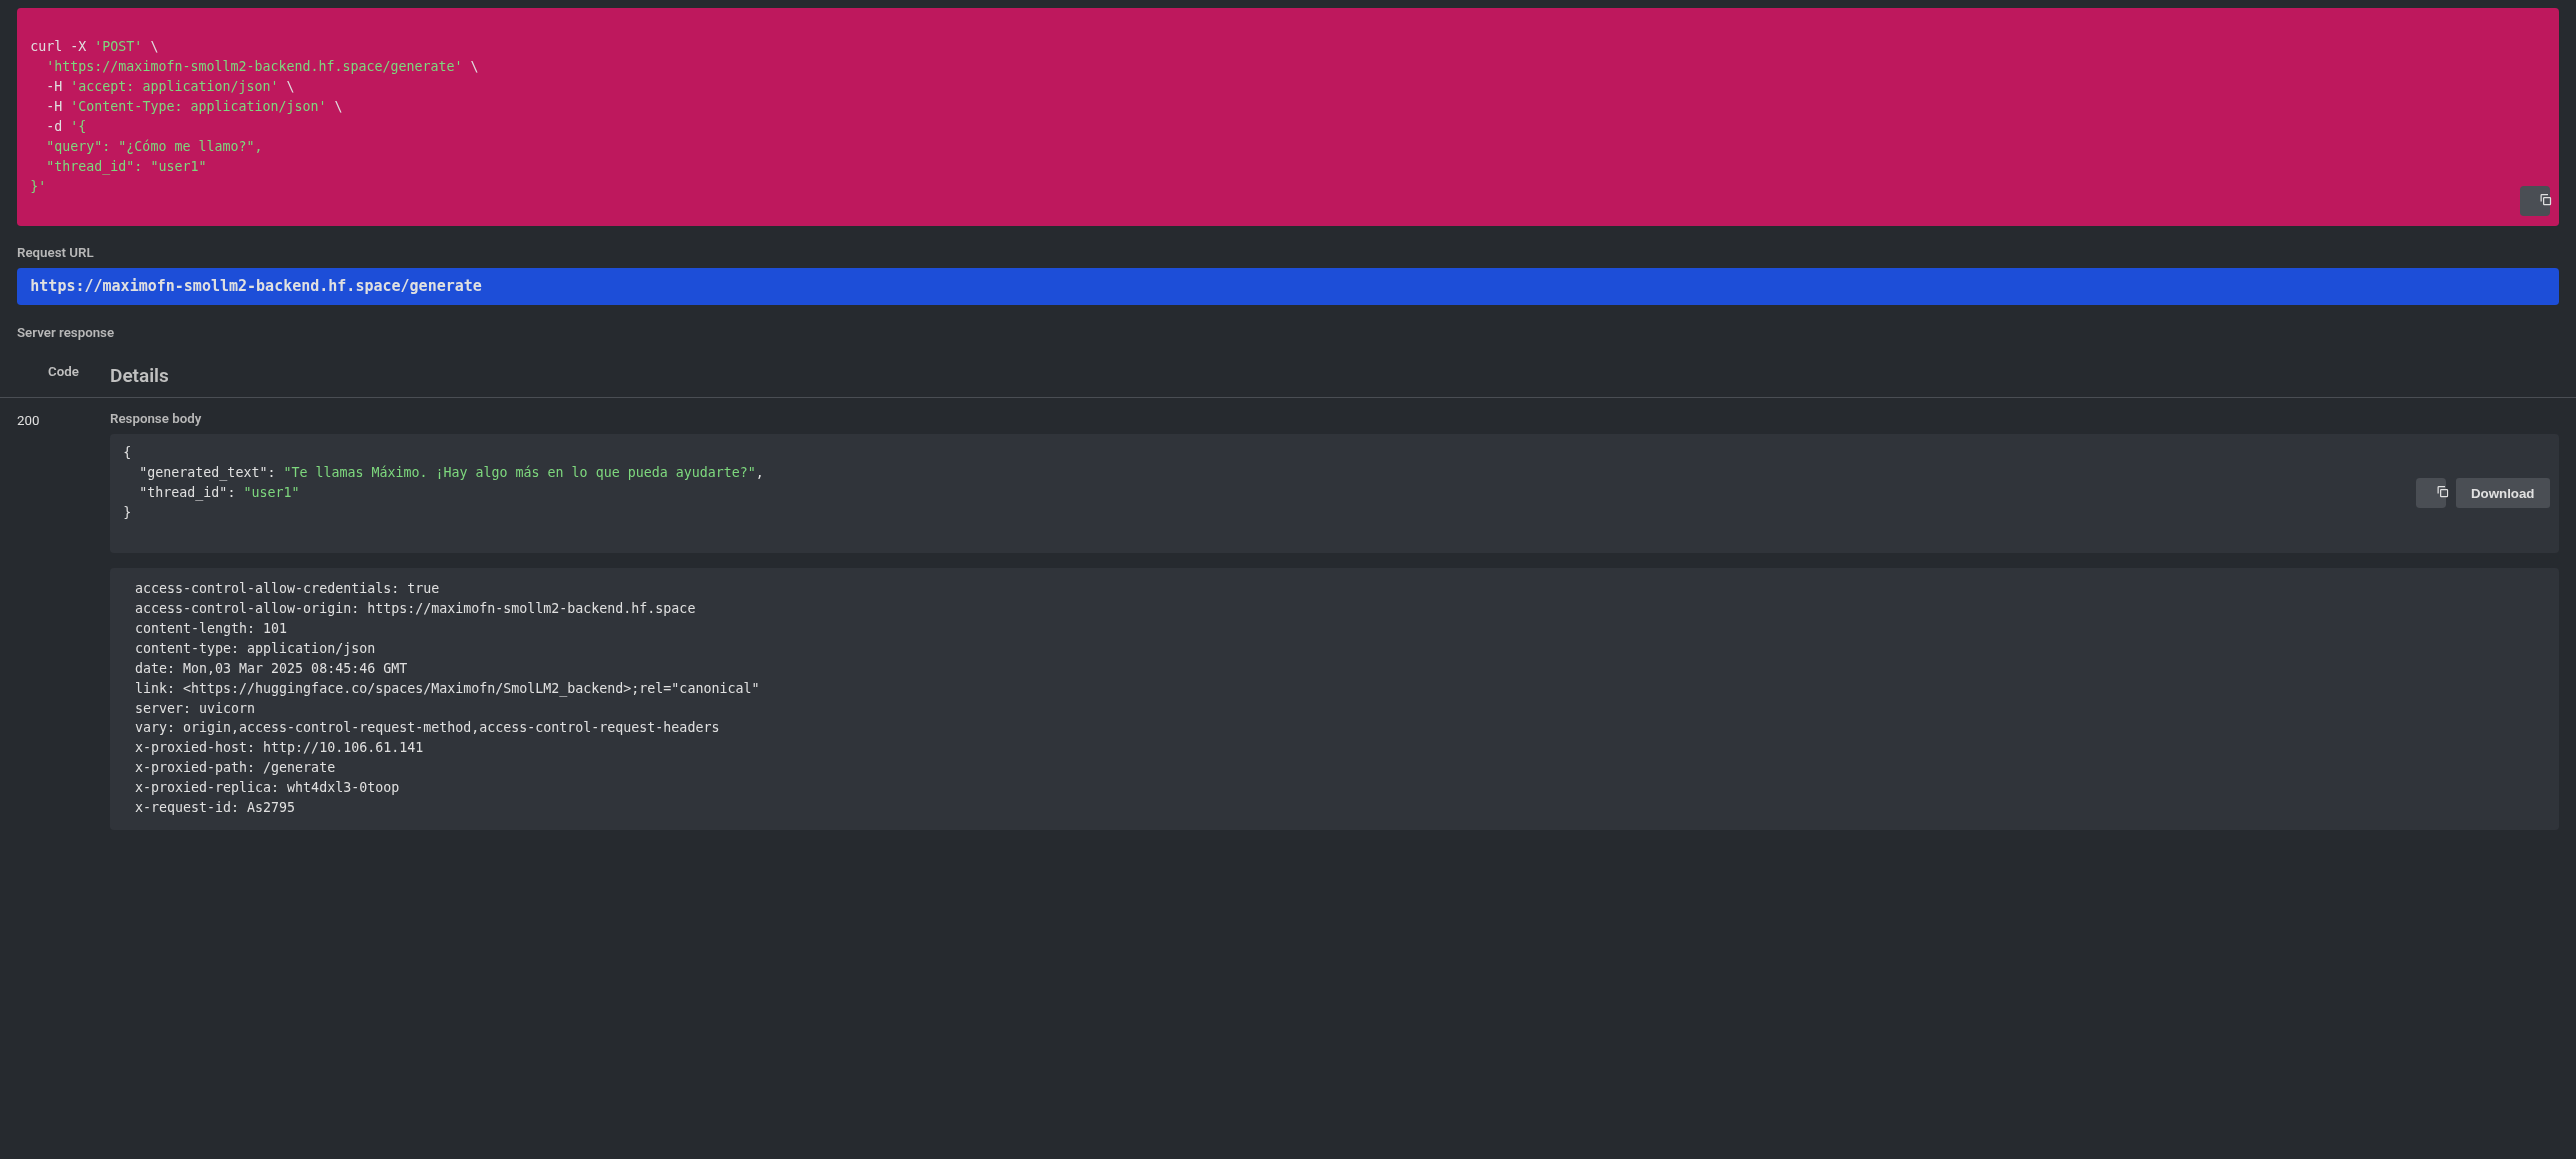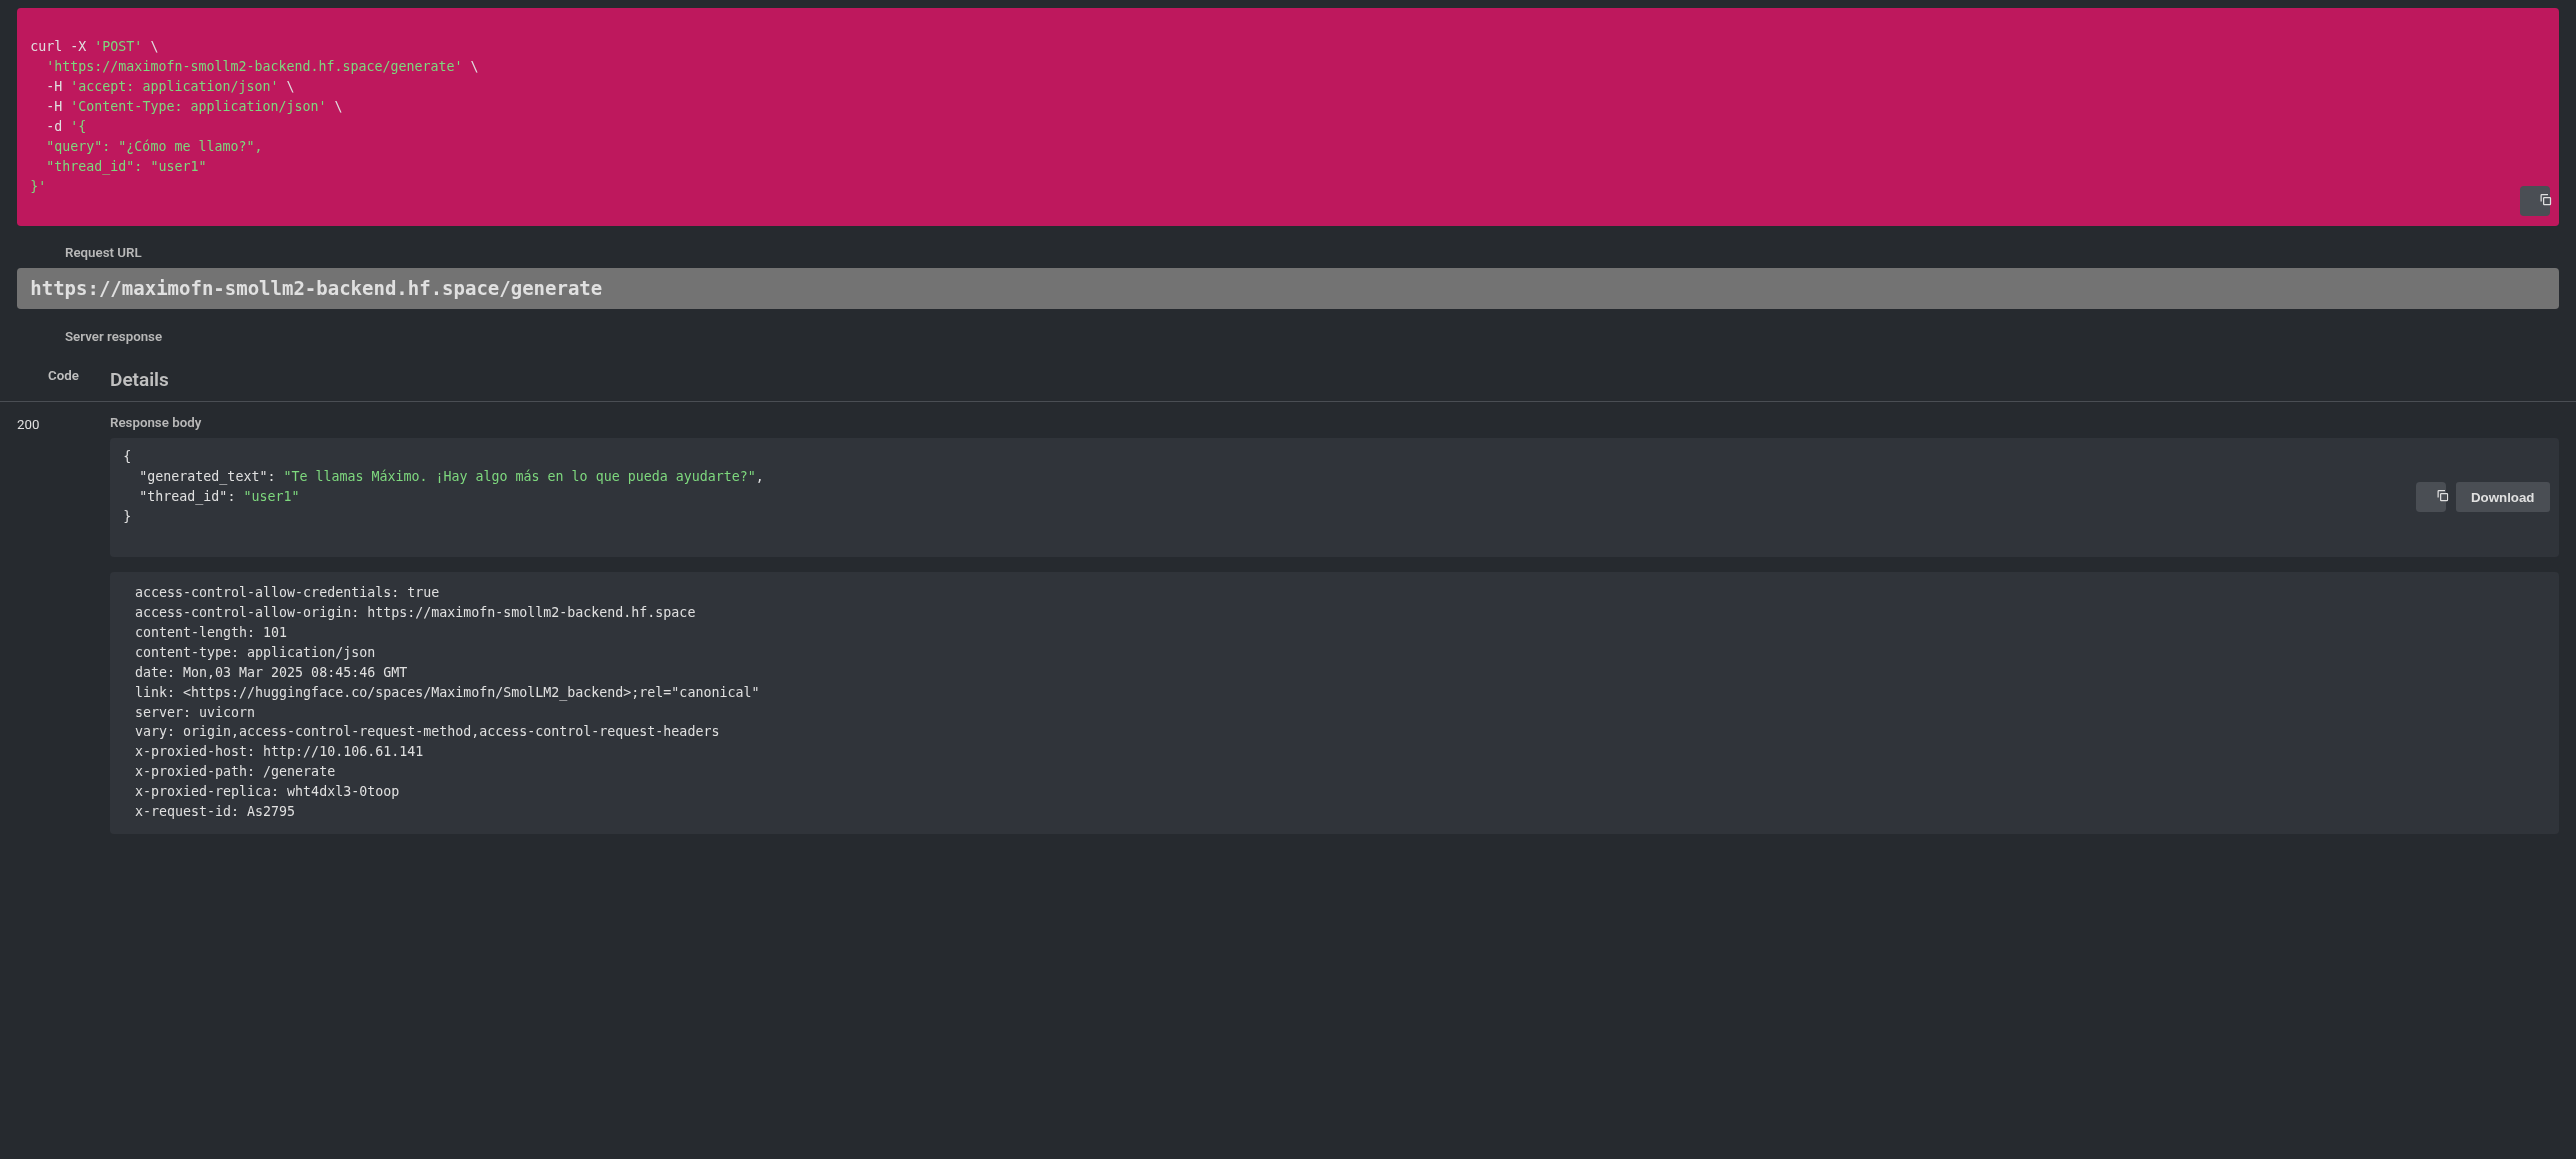--- a/index.html
+++ b/index.html
@@ -29,29 +29,28 @@
     .curl-block {
       margin-top: 7.6px;
     }
     .curl-base { color: #e0e0e0; }
     .curl-str { color: #7ed87e; }
     .section-title {
       color: #b8b8b8;
       font-size: 13.3px;
       font-weight: 600;
       padding: 5.7px 17px 7.6px 17px;
-      margin-left: 48px;
     }
     .url-block {
-      background-color: #737373;
+      background-color: #1d4ed8;
       border-radius: 3.8px;
       padding: 9.5px 13.3px;
       margin: 0 17px 15px 17px;
       font-family: "Monaco", "Menlo", "Consolas", monospace;
-      font-size: 19px;
+      font-size: 15px;
       font-weight: 600;
       color: #e0e0e0;
     }
     .table-header {
       display: flex;
       border-bottom: 0.9px solid #4a4e54;
       padding: 7.6px 17px 9.5px 17px;
       margin-top: 9px;
       text-align: center;
     }

